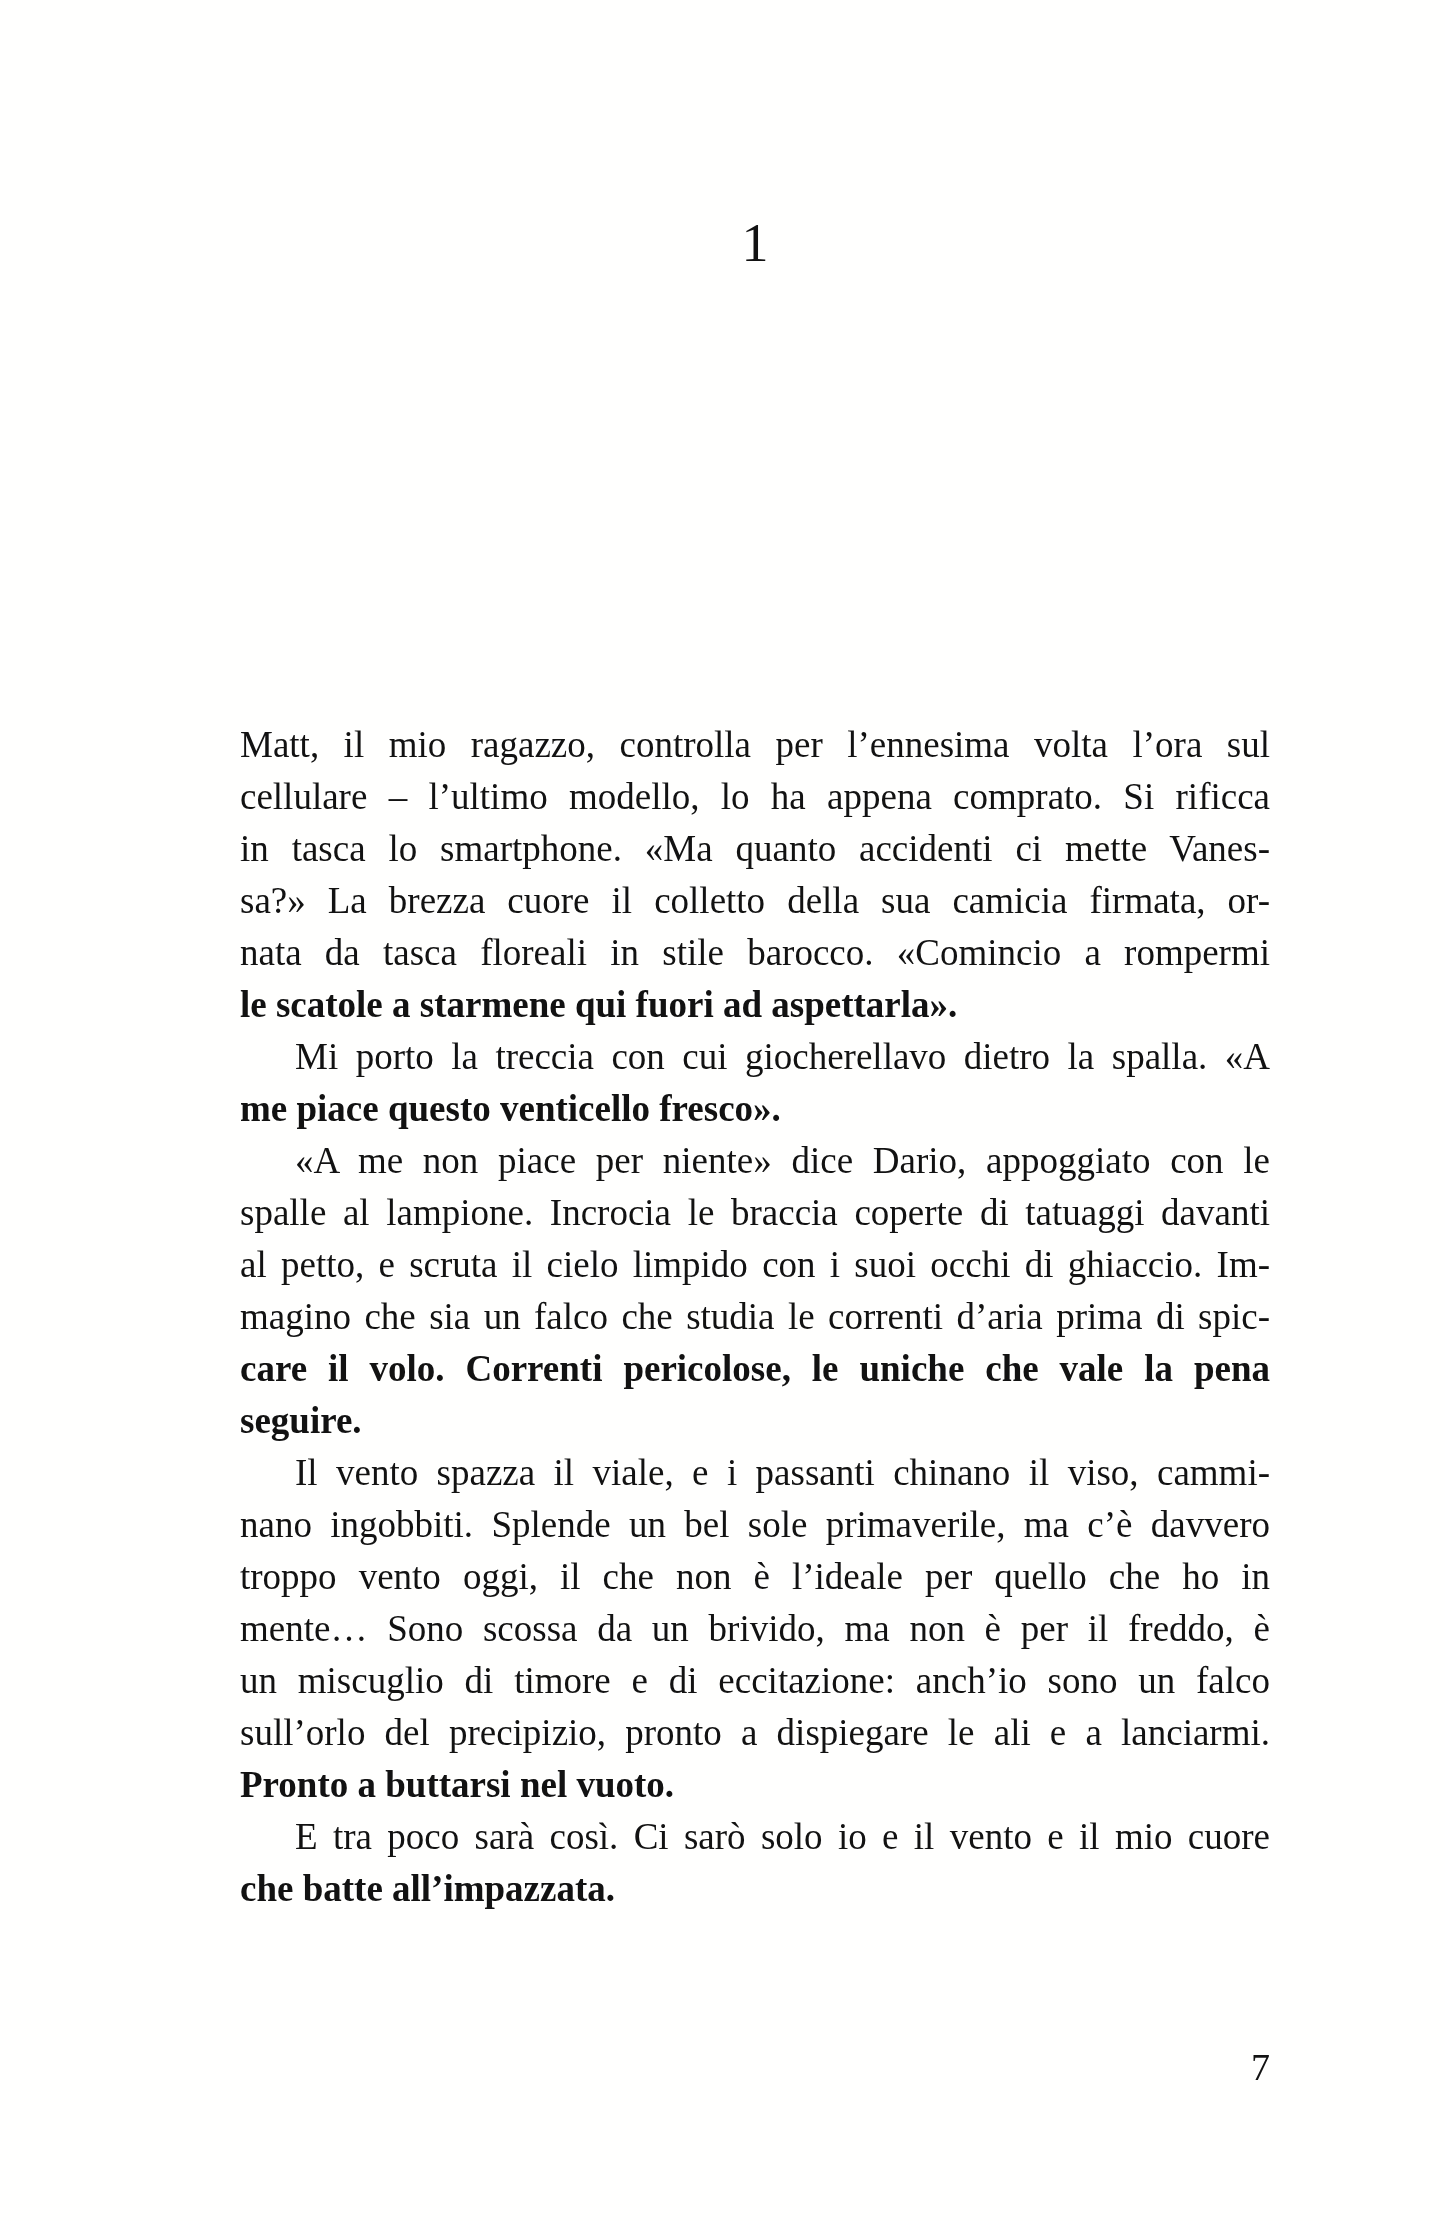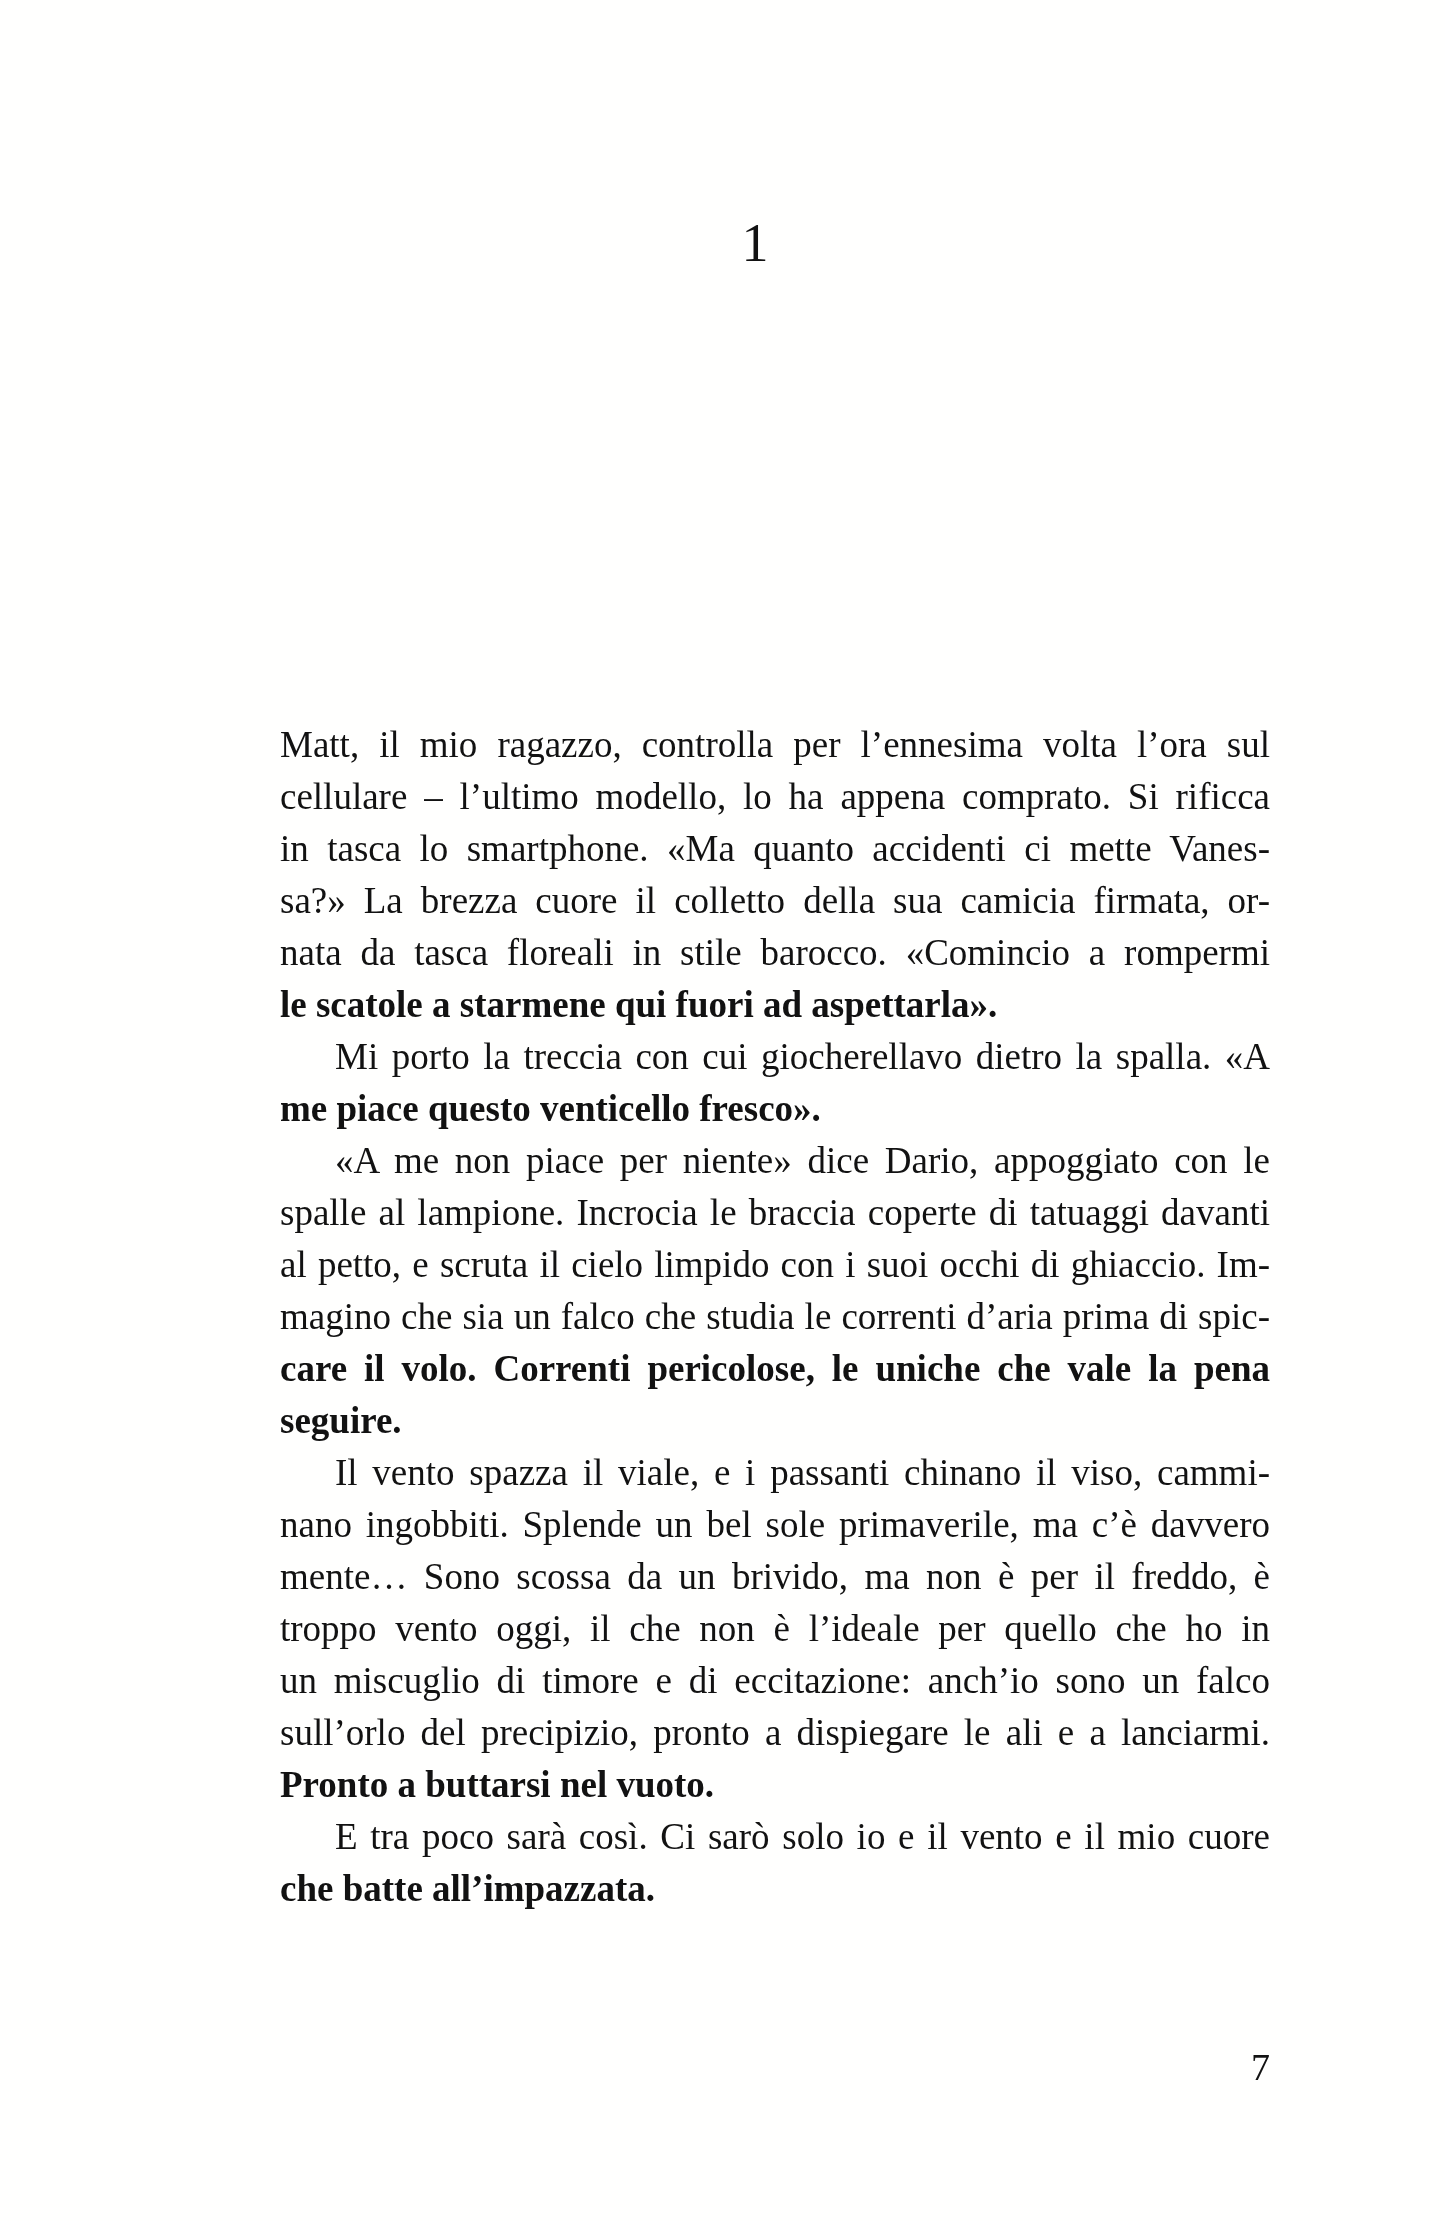--- a/index.html
+++ b/index.html
@@ -34,21 +34,20 @@
     line-height: 52px;
   }
   .para {
     margin: 0;
     padding: 0;
   }
   .line {
     text-align: justify;
     text-align-last: justify;
     white-space: normal;
-    margin-left: 40px;
   }
   .line.last {
     text-align-last: left;
     font-weight: bold;
   }
   .para.indent .line:first-child {
     text-indent: 55px;
   }
   .page-number {
     position: absolute;
@@ -82,22 +81,22 @@
       <div class="para indent">
         <div class="line">«A me non piace per niente» dice Dario, appoggiato con le</div>
         <div class="line">spalle al lampione. Incrocia le braccia coperte di tatuaggi davanti</div>
         <div class="line">al petto, e scruta il cielo limpido con i suoi occhi di ghiaccio. Im-</div>
         <div class="line">magino che sia un falco che studia le correnti d’aria prima di spic-</div>
         <div class="line last">care il volo. Correnti pericolose, le uniche che vale la pena seguire.</div>
       </div>
       <div class="para indent">
         <div class="line">Il vento spazza il viale, e i passanti chinano il viso, cammi-</div>
         <div class="line">nano ingobbiti. Splende un bel sole primaverile, ma c’è davvero</div>
+        <div class="line">troppo vento oggi, il che non è l’ideale per quello che ho in</div>
         <div class="line">mente… Sono scossa da un brivido, ma non è per il freddo, è</div>
-        <div class="line">troppo vento oggi, il che non è l’ideale per quello che ho in</div>
         <div class="line">un miscuglio di timore e di eccitazione: anch’io sono un falco</div>
         <div class="line">sull’orlo del precipizio, pronto a dispiegare le ali e a lanciarmi.</div>
         <div class="line last">Pronto a buttarsi nel vuoto.</div>
       </div>
       <div class="para indent">
         <div class="line">E tra poco sarà così. Ci sarò solo io e il vento e il mio cuore</div>
         <div class="line last">che batte all’impazzata.</div>
       </div>
     </div>
 

